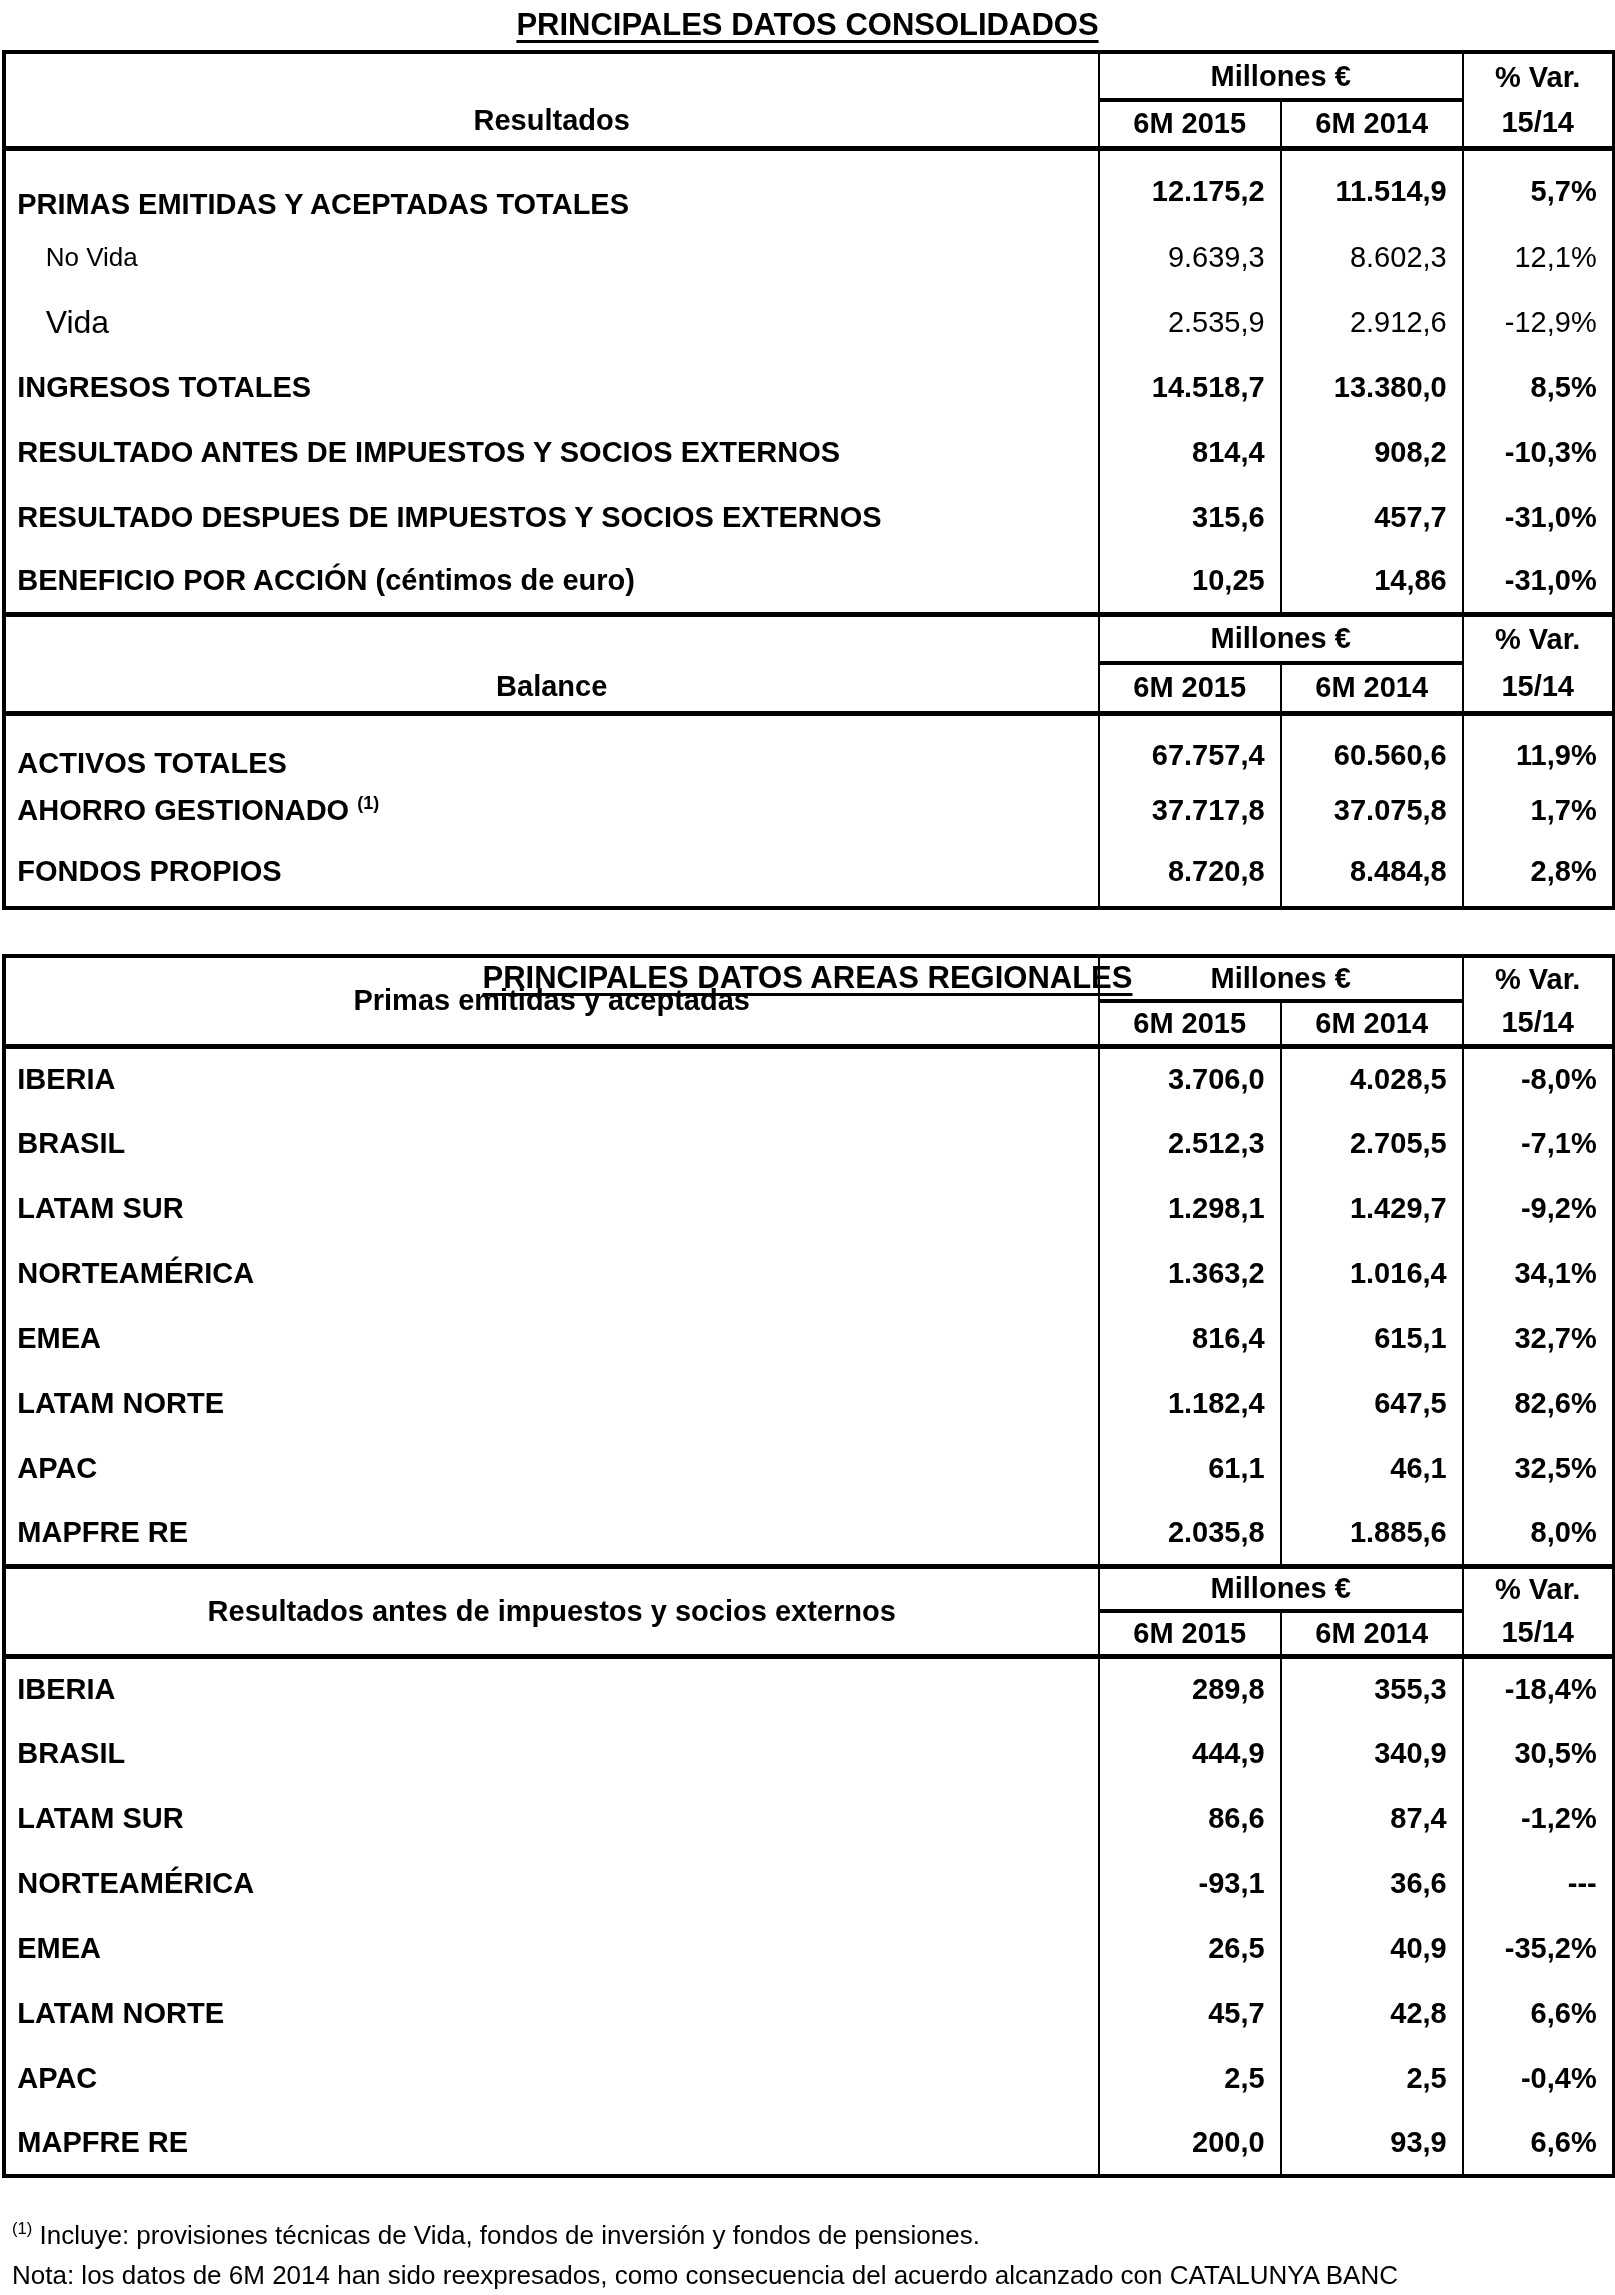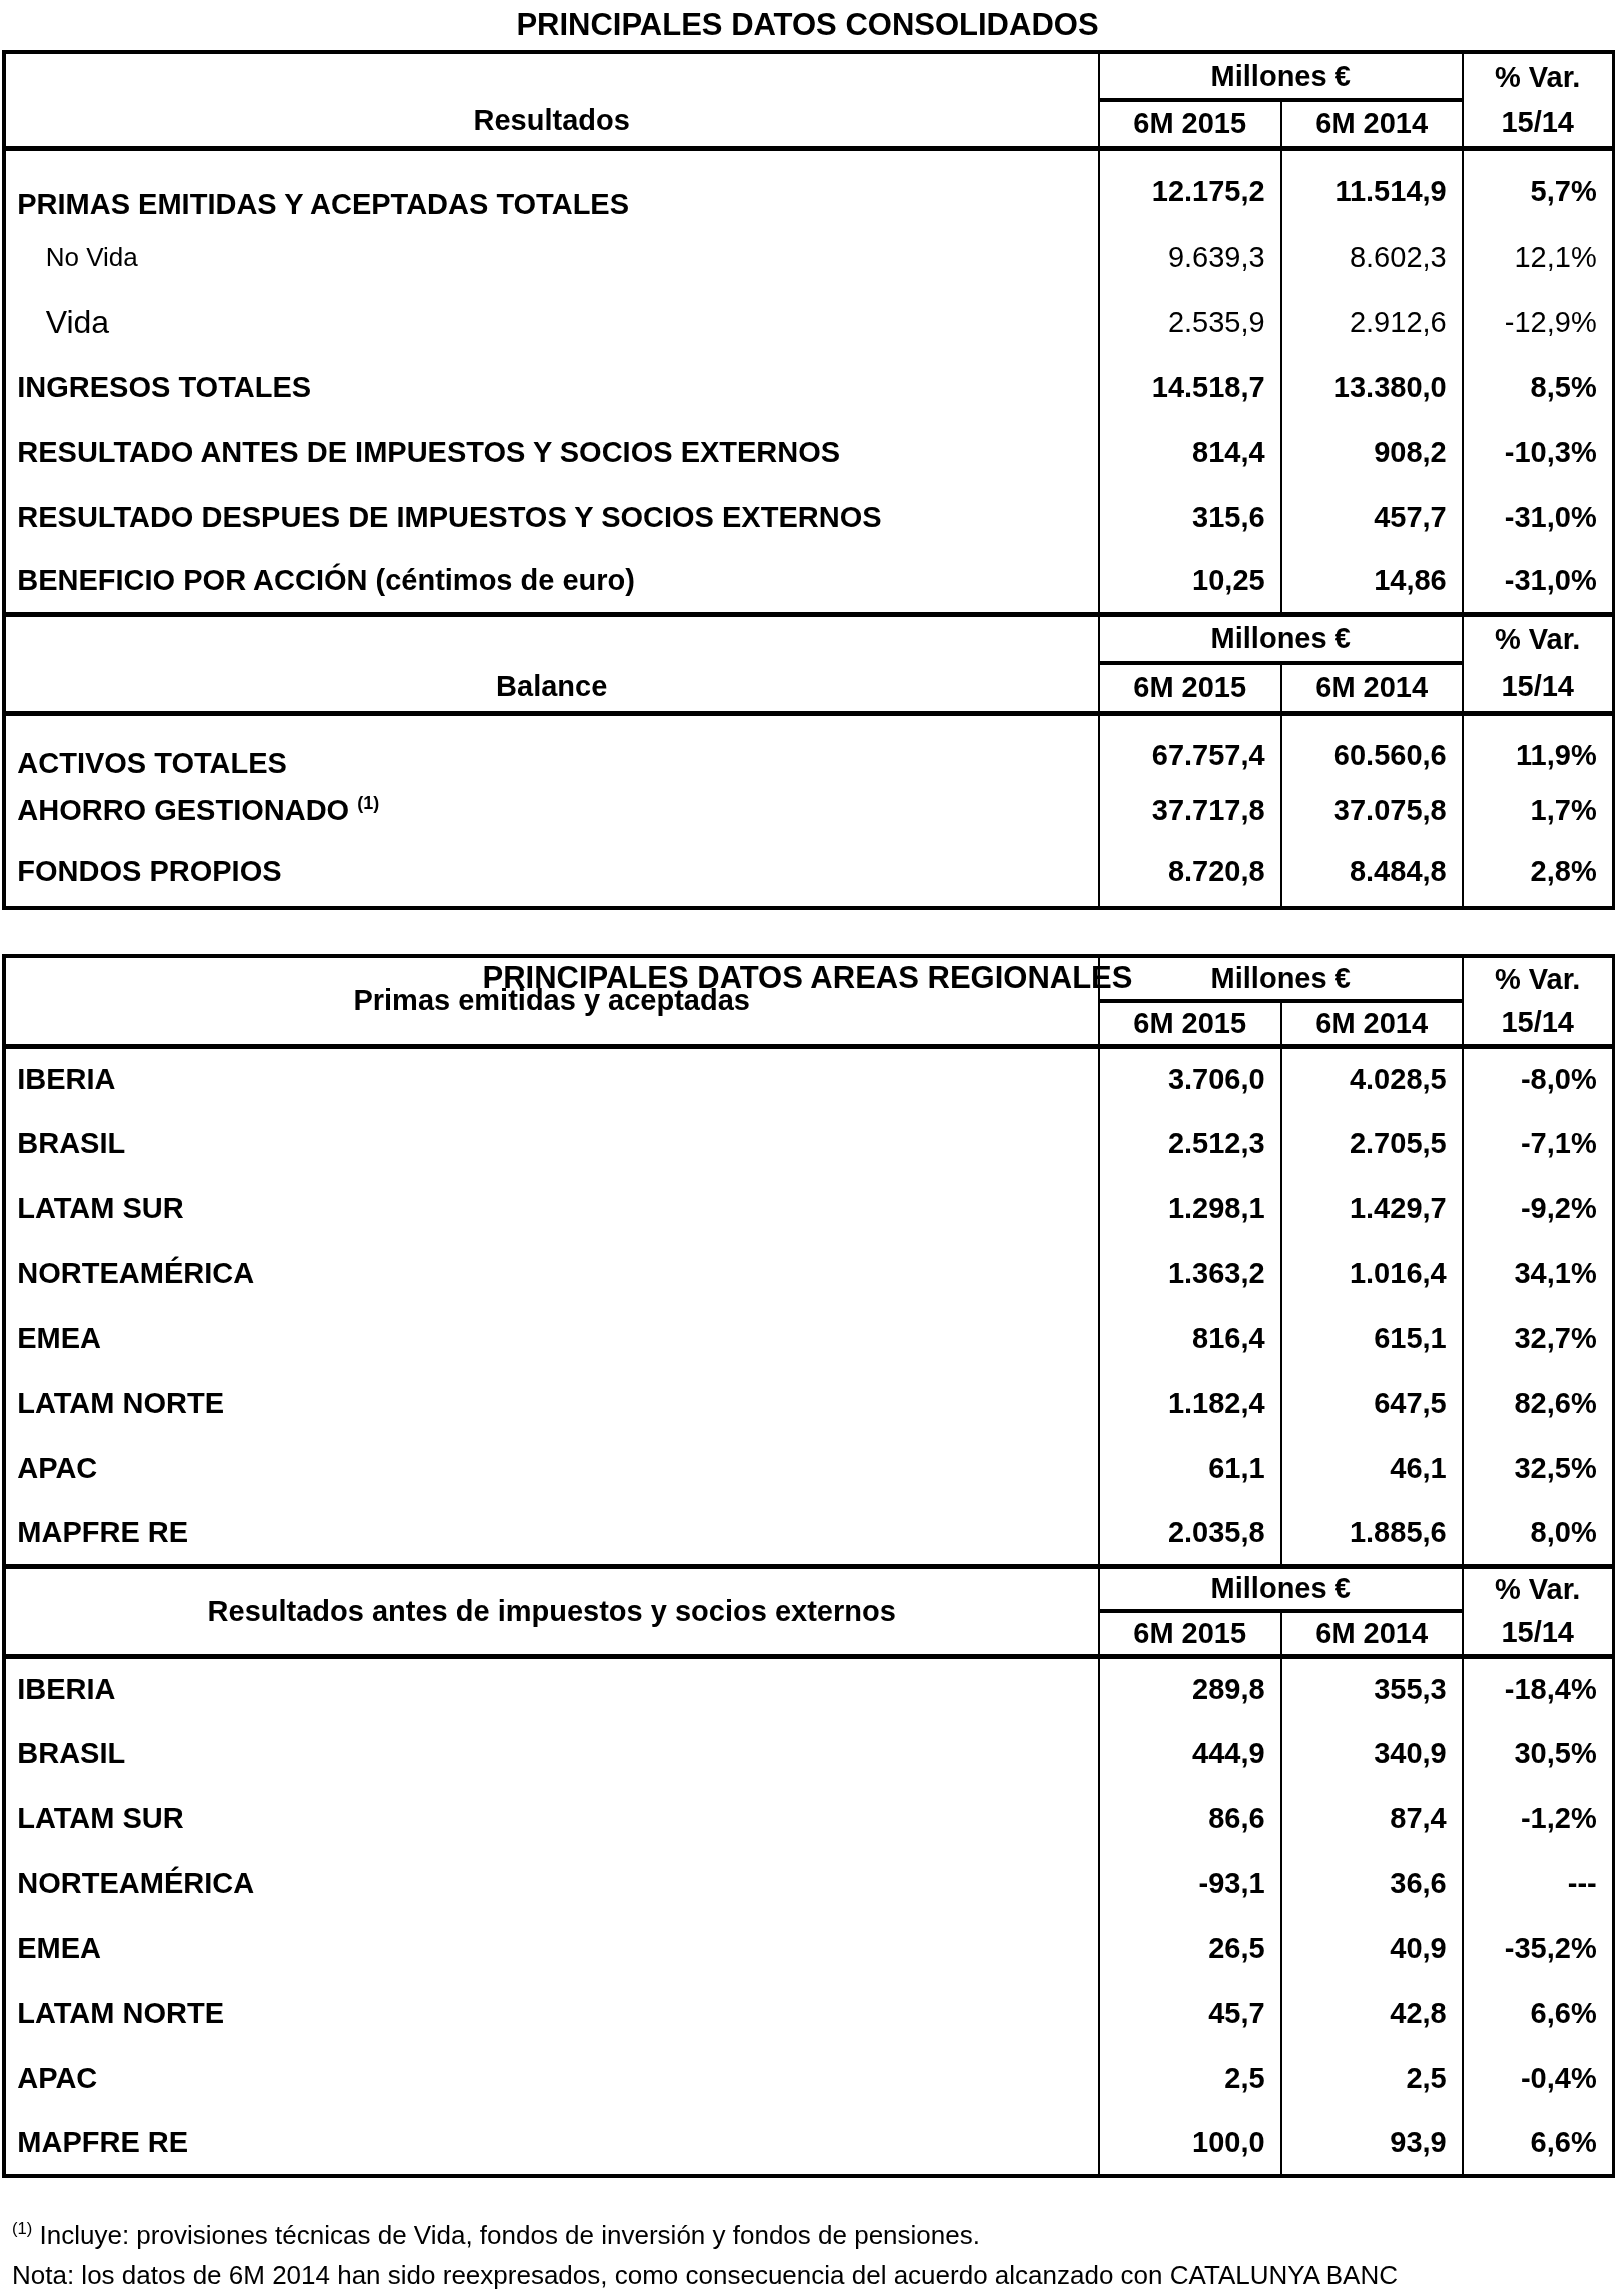--- a/index.html
+++ b/index.html
@@ -1,18 +1,18 @@
 <!DOCTYPE html>
 <html style="font-size:13.2px"><head>
 <meta charset="utf-8">
 <style>
   html, body { margin: 0; padding: 0; background: #ffffff; }
   body { width: 1615px; height: 2295px; position: relative; font-family: "Liberation Sans", "DejaVu Sans", sans-serif; color: #000; overflow: hidden; }
   .title { position: absolute; left: 0; width: 1615px; text-align: center; font-weight: bold; font-size: 31px; }
-  .title span { text-decoration-thickness: 3.3px; text-underline-offset: 5px; }
+  .title span { text-decoration: underline; text-decoration-thickness: 3.3px; text-underline-offset: 5px; }
   table { position: absolute; left: 1.7px; width: 1611px; border-collapse: collapse; table-layout: fixed; }
   col.c0 { width: 1095px; } col.c1 { width: 182px; } col.c2 { width: 182px; } col.c3 { width: 151px; }
   td, th { border-left: 2.5px solid #000; border-right: 2.5px solid #000; padding: 0 15px; font-size: 29px; white-space: nowrap; }
   .outer { border: 4.1px solid #000; }
   th { font-weight: bold; text-align: center; }
   td.num { text-align: right; }
   td.lbl { text-align: left; padding-left: 11.6px; }
   .b { font-weight: bold; }
   .sub td.lbl { padding-left: 40px; }
   .sub td { font-weight: normal; }
@@ -237,21 +237,21 @@
         <td class="num">6,6%</td>
       </tr>
       <tr class="b" style="height: 65px;">
         <td class="lbl">APAC</td>
         <td class="num">2,5</td>
         <td class="num">2,5</td>
         <td class="num">-0,4%</td>
       </tr>
       <tr class="b" style="height: 65px;">
         <td class="lbl">MAPFRE RE</td>
-        <td class="num">100,0</td>
+        <td class="num">200,0</td>
         <td class="num">93,9</td>
         <td class="num">6,6%</td>
       </tr>
     </tbody>
 </table>
 
 <div class="foot" style="top:2219px;"><sup>(1)</sup><span> Incluye: provisiones técnicas de Vida, fondos de inversión y fondos de pensiones.</span></div>
 <div class="foot" style="top:2260px;">Nota: los datos de 6M 2014 han sido reexpresados, como consecuencia del acuerdo alcanzado con CATALUNYA BANC</div>
 
 

